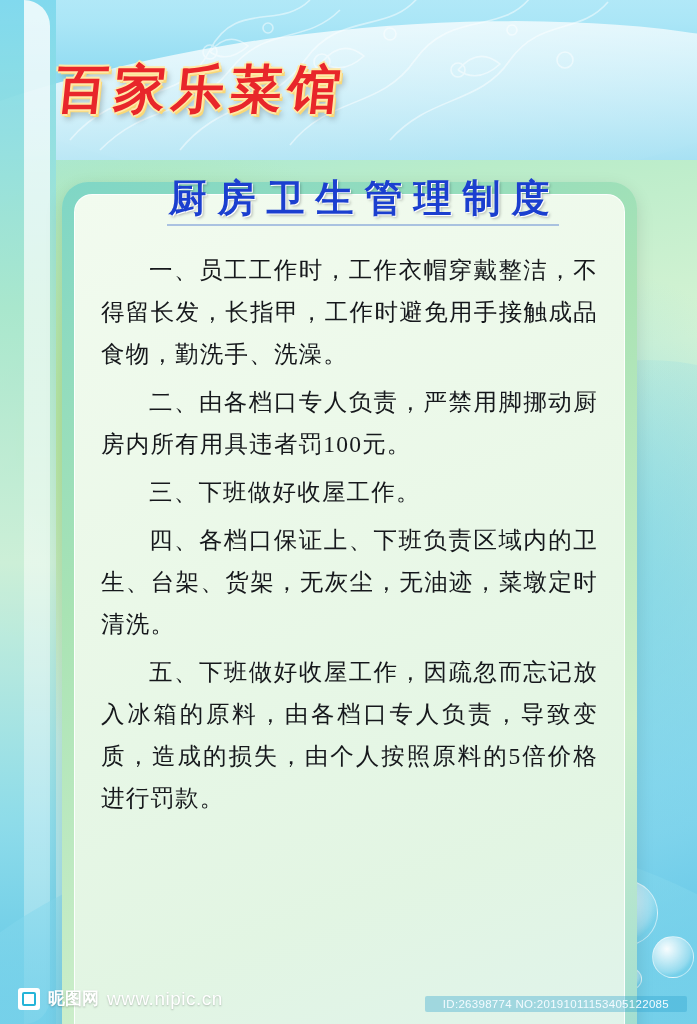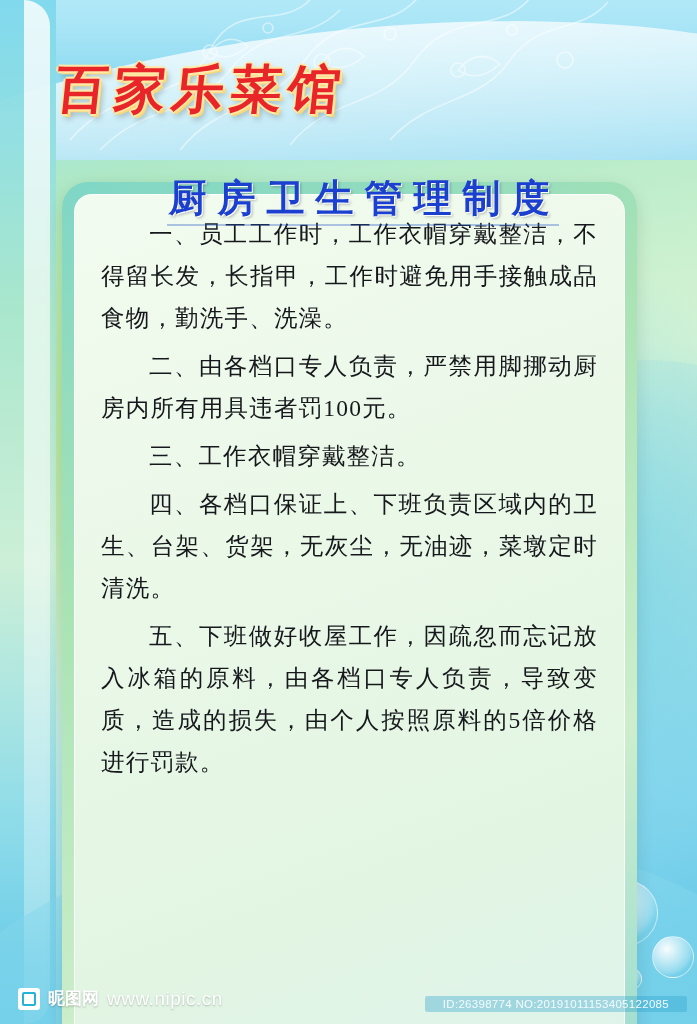--- a/index.html
+++ b/index.html
@@ -134,20 +134,21 @@
     color: #1b3fcf;
     text-shadow: 1px 1px 0 #ffffff, 2px 2px 3px rgba(0,0,0,.25);
     white-space: nowrap;
   }
   .doc-title span.ch {
     display: inline-block;
     padding: 0 2px;
     border-bottom: 2px solid rgba(40,90,200,.35);
   }
   .body-text {
+    margin-top: 36px;
     font-family: "Liberation Serif", serif;
     font-size: 23.5px;
     line-height: 42px;
     color: #16181c;
     letter-spacing: 1.2px;
     text-align: justify;
   }
   .body-text p {
     margin: 0 0 6px 0;
     text-indent: 48px;
@@ -248,21 +249,21 @@
   <div class="board">
     <div class="board-inner">
 
       <div class="doc-title">
         <span class="ch">厨</span><span class="ch">房</span><span class="ch">卫</span><span class="ch">生</span><span class="ch">管</span><span class="ch">理</span><span class="ch">制</span><span class="ch">度</span>
       </div>
 
       <div class="body-text">
         <p>一、员工工作时，工作衣帽穿戴整洁，不得留长发，长指甲，工作时避免用手接触成品食物，勤洗手、洗澡。</p>
         <p>二、由各档口专人负责，严禁用脚挪动厨房内所有用具违者罚100元。</p>
-        <p>三、工作衣帽穿戴整洁。</p>
+        <p>三、下班做好收屋工作。</p>
         <p>四、各档口保证上、下班负责区域内的卫生、台架、货架，无灰尘，无油迹，菜墩定时清洗。</p>
         <p>五、下班做好收屋工作，因疏忽而忘记放入冰箱的原料，由各档口专人负责，导致变质，造成的损失，由个人按照原料的5倍价格进行罚款。</p>
       </div>
 
     </div>
   </div>
 
   <div class="footer-left">
     <div class="logo-box"></div>
     <div class="footer-brand">昵图网</div>

